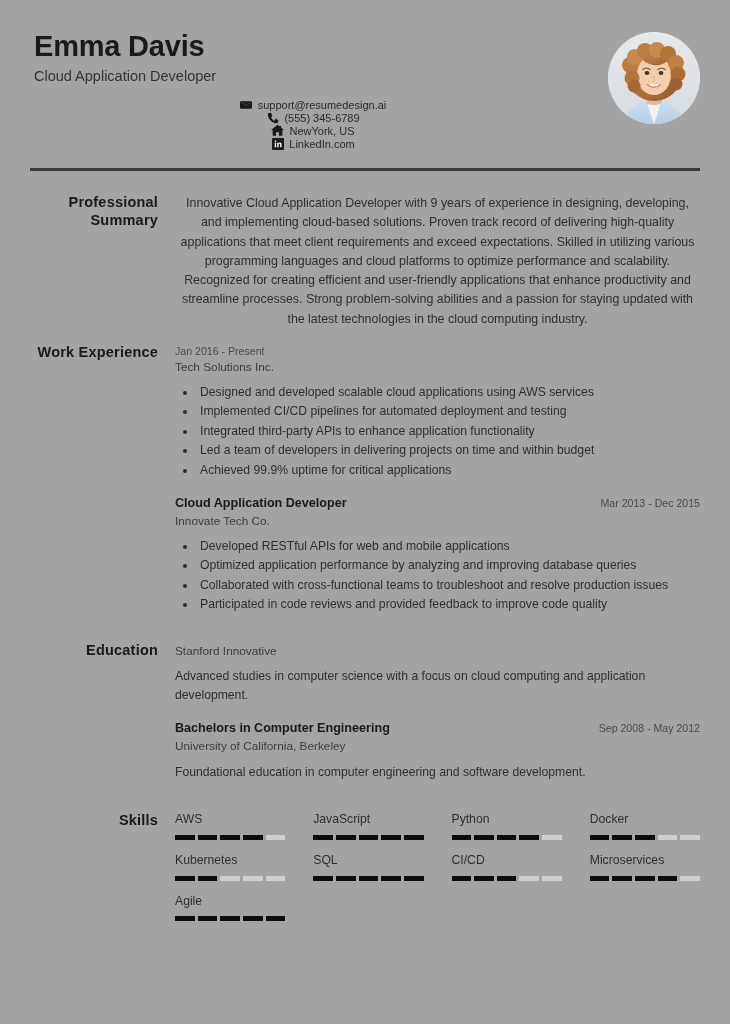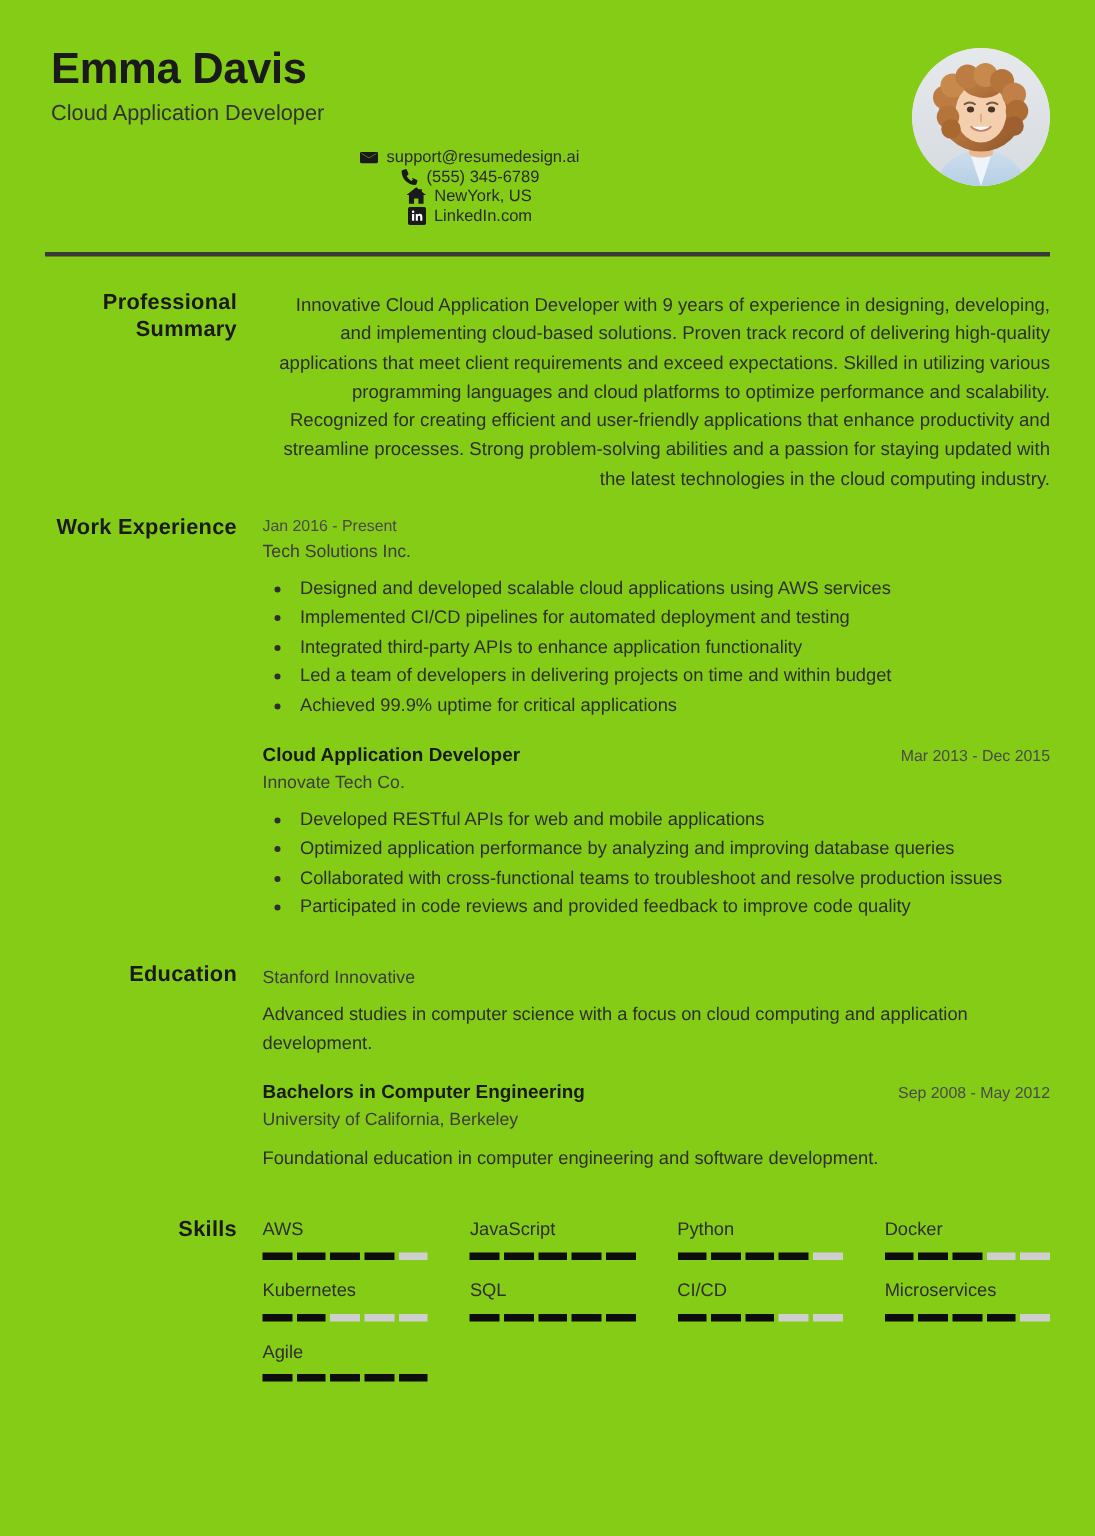--- a/index.html
+++ b/index.html
@@ -13,21 +13,21 @@
     font-family: "Liberation Sans", sans-serif;
     color: #222222;
     overflow: hidden;
   }
   .page {
     width: 730px;
     height: 1024px;
     box-sizing: border-box;
     padding: 0;
     position: relative;
-    background: #84cc16;
+    background: #a3a3a3;
   }
 
   
   .header {
     display: flex;
     align-items: flex-start;
     justify-content: space-between;
     padding: 30px 30px 0 30px;
   }
   .header-left { flex: 1 1 auto; min-width: 0; }
@@ -114,21 +114,21 @@
     flex: 1 1 auto;
     min-width: 0;
     padding-top: 1px;
   }
 
   .summary-text {
     font-size: 12.4px;
     line-height: 1.55;
     color: #2e2e2e;
     margin: 0;
-    text-align: right;
+    text-align: center;
   }
 
   
   .entry { margin-bottom: 14px; }
   .entry:last-child { margin-bottom: 0; }
   .entry-head {
     display: flex;
     align-items: baseline;
     justify-content: space-between;
     gap: 12px;

